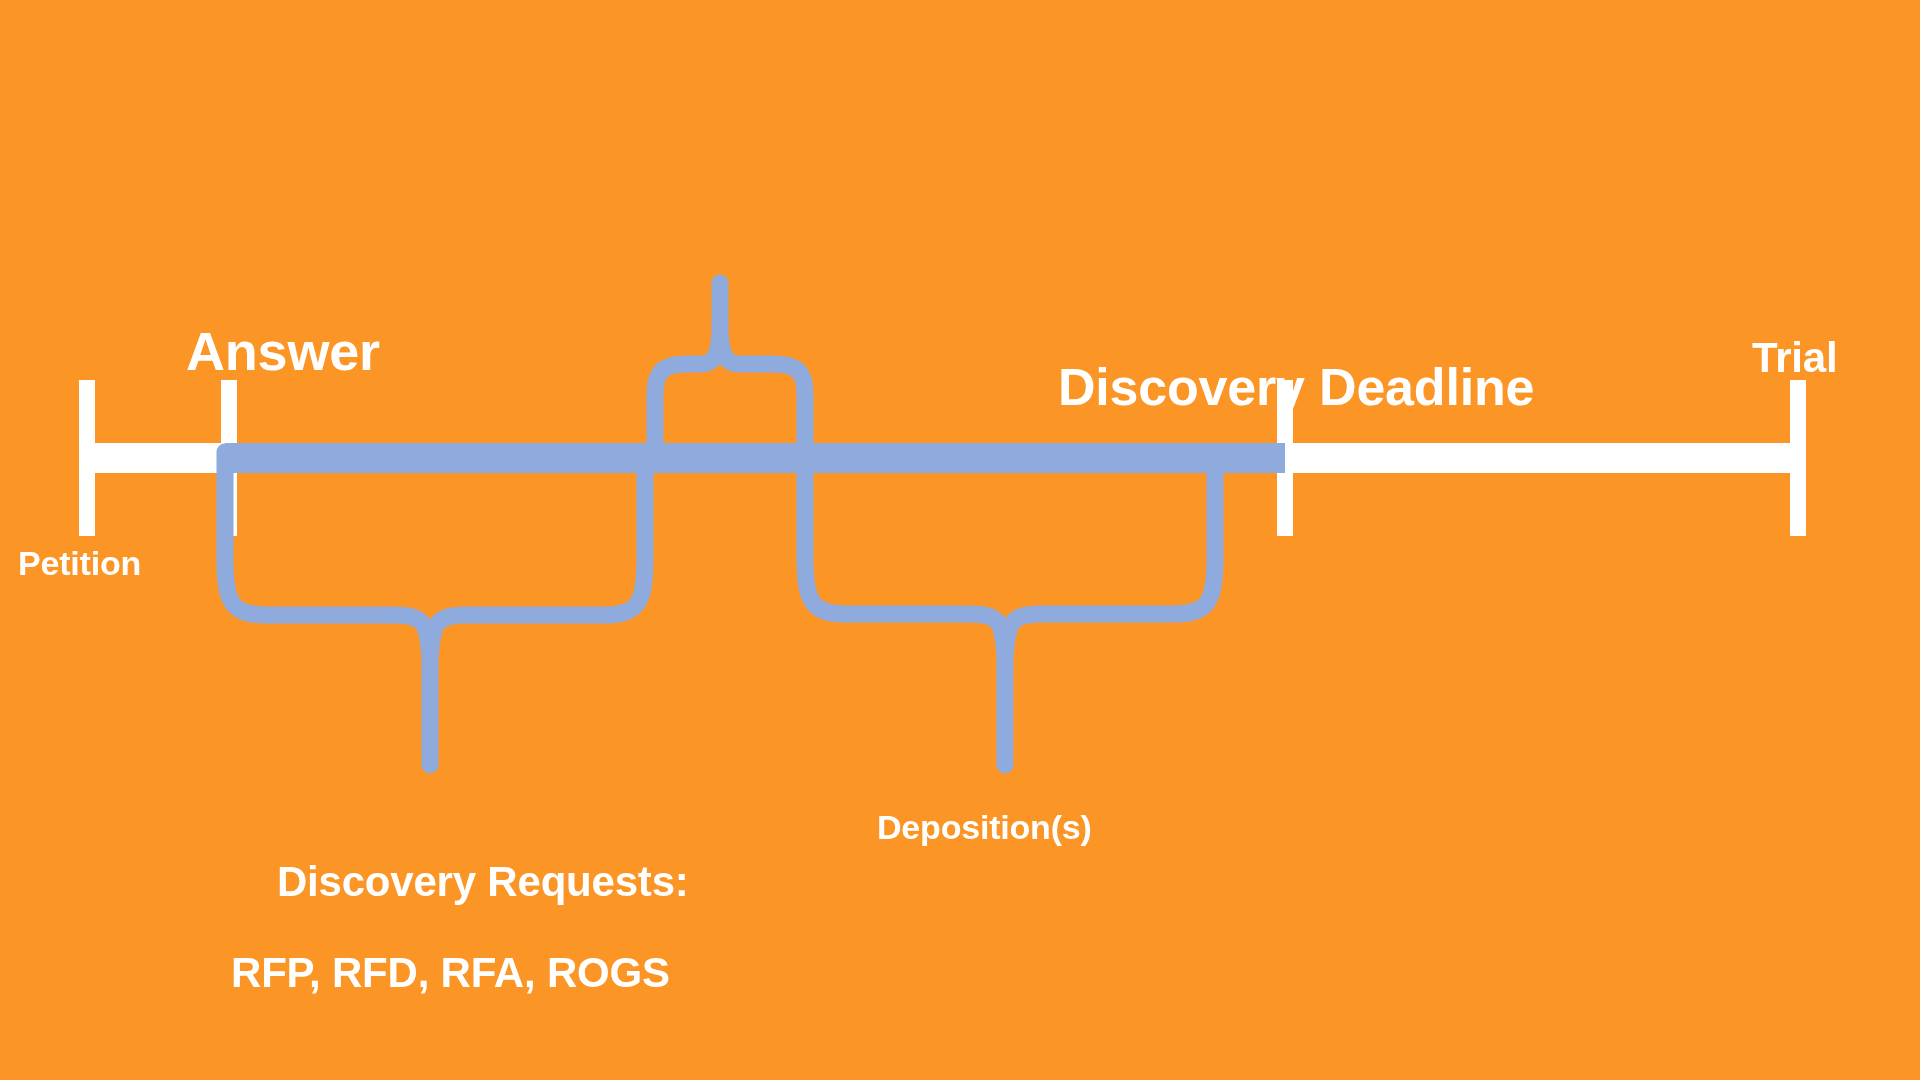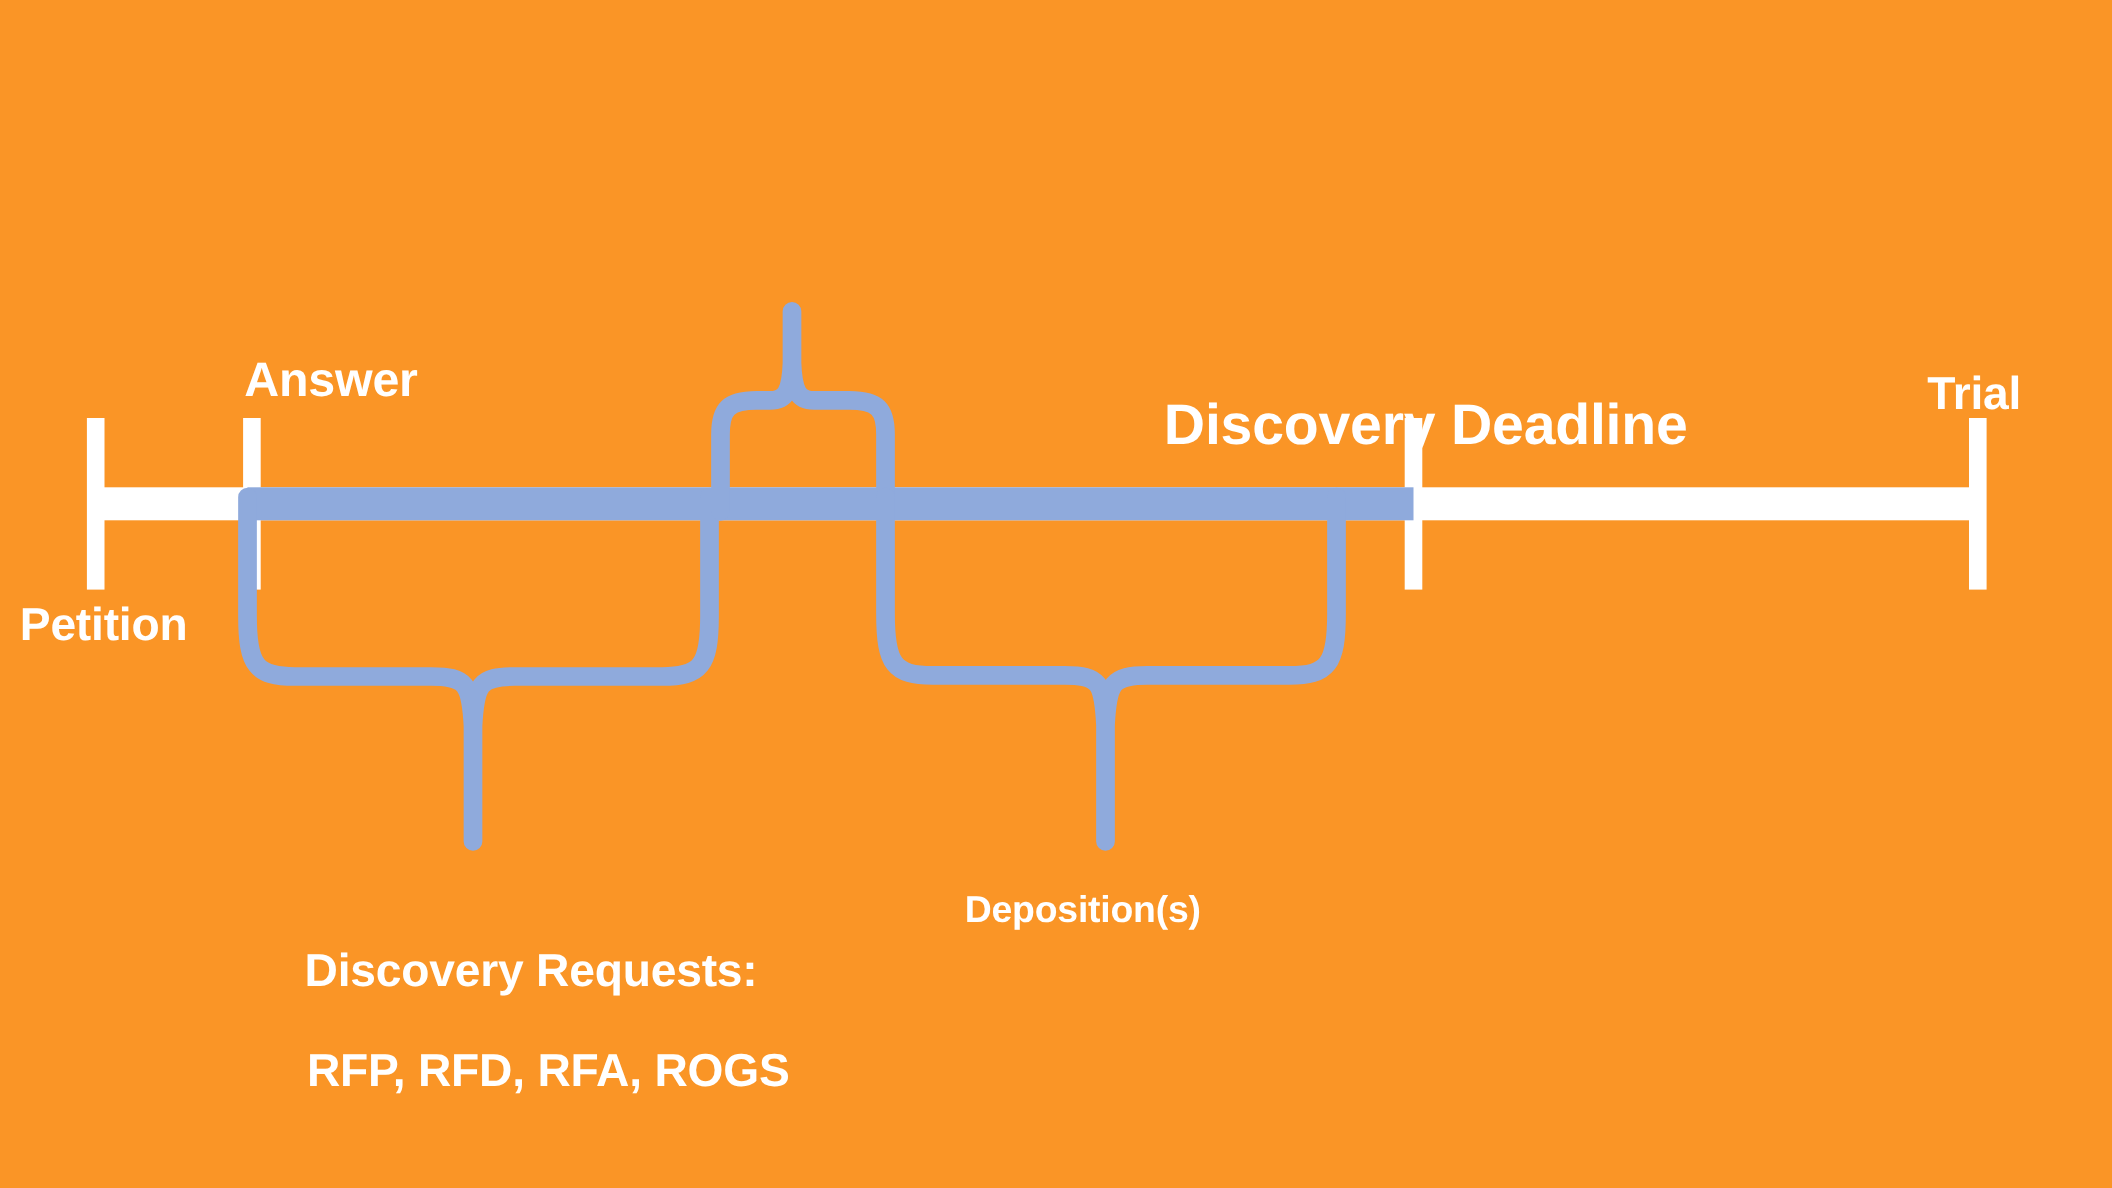--- a/index.html
+++ b/index.html
@@ -27,27 +27,27 @@
   .label {
     position: absolute;
     color: #FFFFFF;
     font-family: "Liberation Sans", sans-serif;
     font-weight: bold;
     white-space: pre;
     letter-spacing: -0.2px;
     line-height: 1.08;
     user-select: none;
   }
-  .lbl-petition   { left: 18px;   top: 545px; font-size: 42px; text-align: right; }
-  .lbl-answer     { left: 186px;  top: 322px; font-size: 44px; margin-left: 36px; }
+  .lbl-petition   { left: 18px;   top: 545px; font-size: 34px; text-align: right; }
+  .lbl-answer     { left: 186px;  top: 322px; font-size: 54px; }
   .lbl-settlement { left: 597px;  top: 206px; font-size: 42px; }
   .lbl-discovery-deadline { left: 1058px; top: 315px; font-size: 52px; margin-top: 44px; }
   .lbl-trial      { left: 1752px; top: 315px; font-size: 42px; margin-top: 20px; }
   .lbl-discovery-requests { left: 231px; top: 814px; font-size: 42px; }
-  .lbl-discovery-requests .line2 { display: block; margin-left: 48px; }
+  .lbl-discovery-requests .line2 { display: block; }
   .lbl-depositions { left: 877px; top: 809px; font-size: 34px; text-align: right; }
 </style>
 </head>
 <body>
 
 <div id="stage">
 
   <svg id="diagram-svg" viewBox="0 0 1920 1080" xmlns="http://www.w3.org/2000/svg">
 
     <rect x="0" y="0" width="1920" height="1080" fill="#FA9526"></rect>

